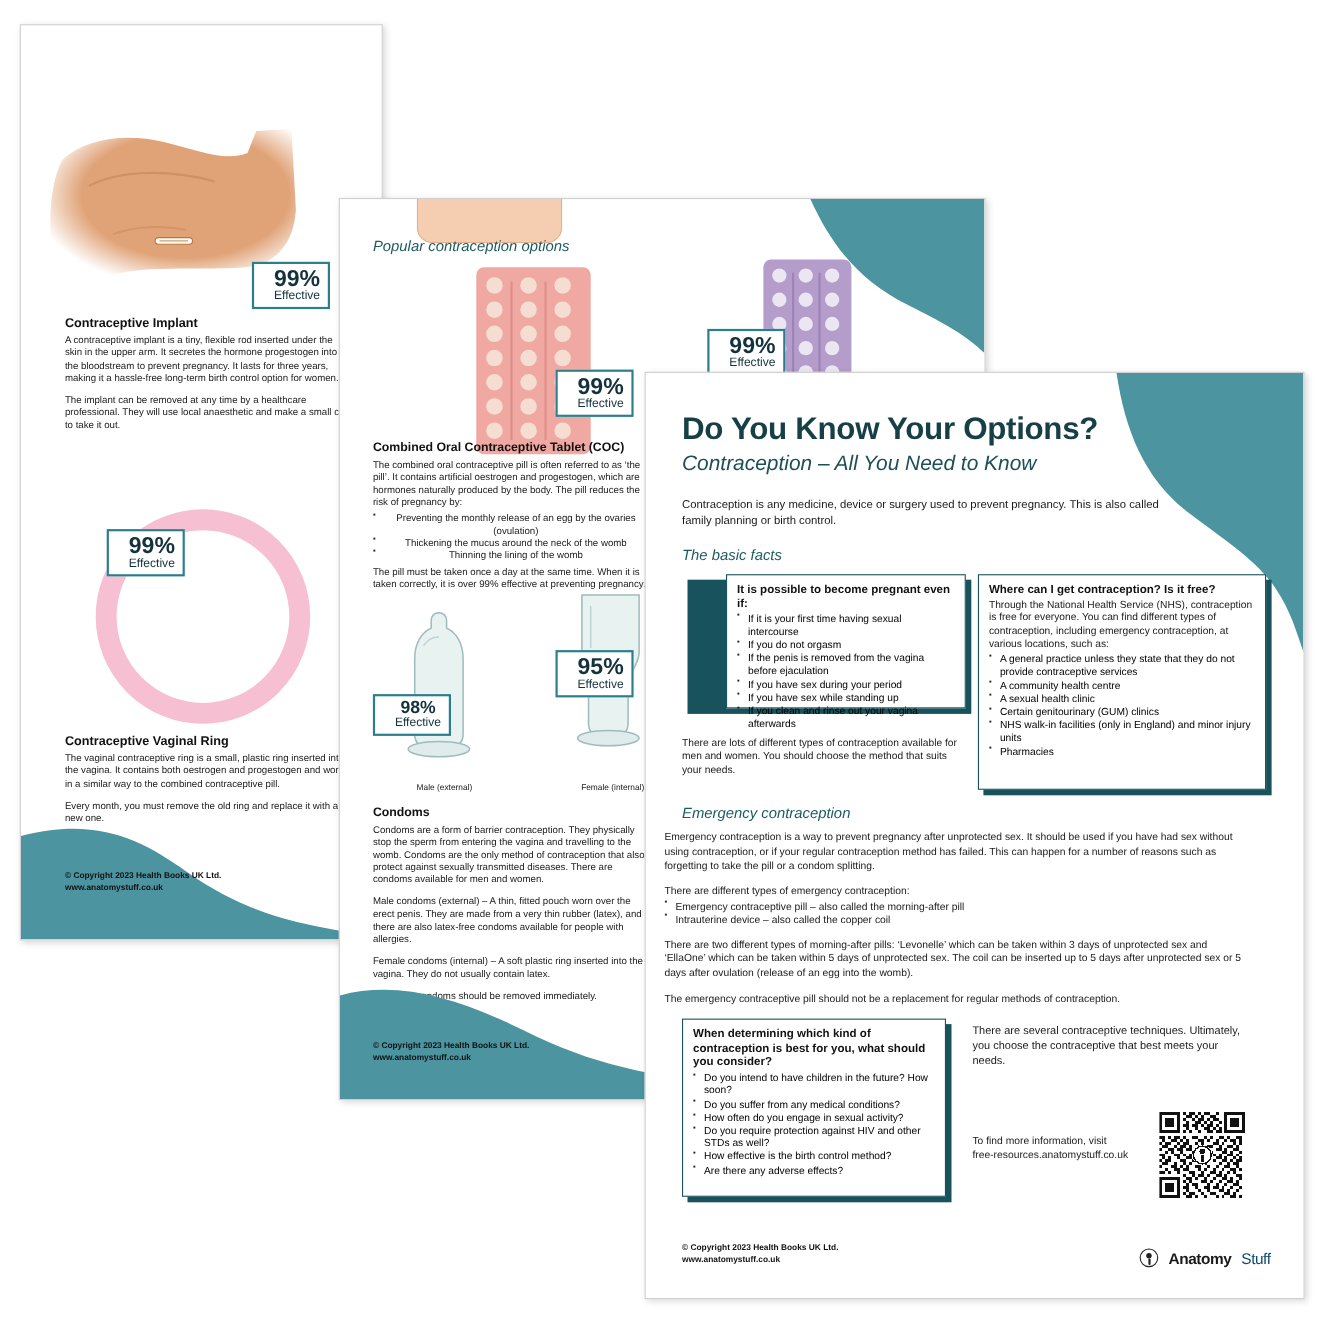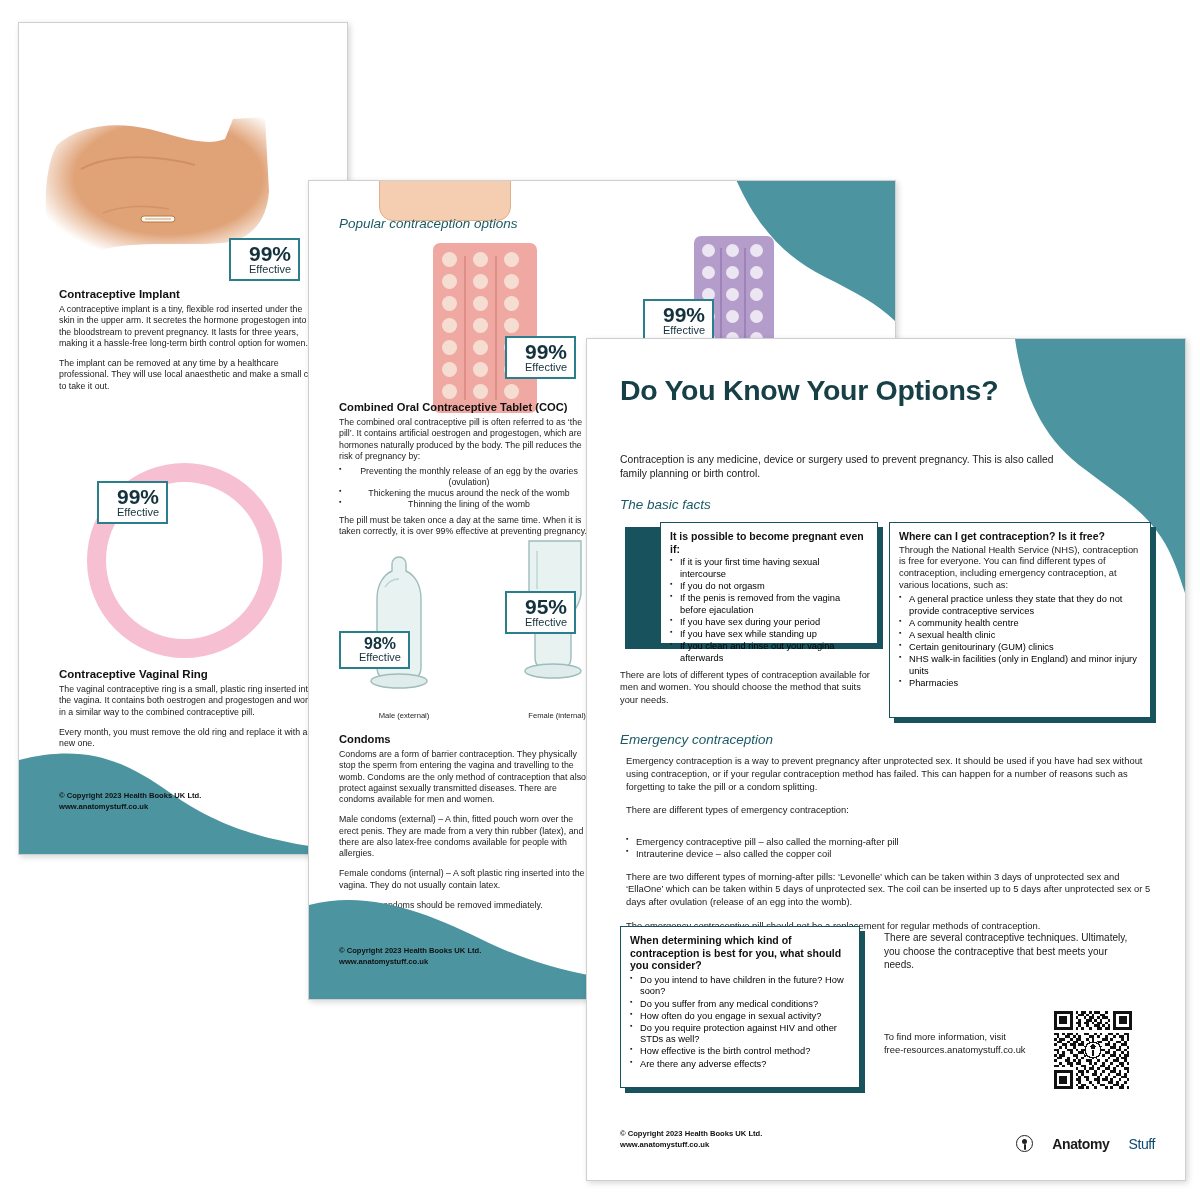--- a/index.html
+++ b/index.html
@@ -76,21 +76,21 @@
   }
   .pack .seam { position: absolute; width: 2px; }
 
   
   .ring { position: absolute; border-radius: 50%; }
 
   .caption { position: absolute; font-size: 7.6px; color: #222; text-align: center; }
 
   
   #qr { position: absolute; }
-  .logo-row { position: absolute; display: flex; align-items: center; gap: 19px; }
+  .logo-row { position: absolute; display: flex; align-items: center; gap: 9px; }
   .logo-mark {
     width: 17px; height: 17px; border-radius: 50%;
     border: 1.6px solid #222; position: relative; flex: none;
   }
   .logo-mark:after {
     content:""; position:absolute; left:5px; top:3px; width:5px; height:5px;
     border-radius:50%; background:#222;
   }
   .logo-mark:before {
     content:""; position:absolute; left:6.2px; top:8px; width:2.6px; height:6px;
@@ -277,20 +277,21 @@
     </div>
   </div>
 
   <div class="sheet" id="sheet-main">
 
     <svg class="teal-wave-tr" width="320" height="290" style="right:0;top:0;" viewBox="0 0 320 290" preserveAspectRatio="none">
       <path d="M150 0 C158 54 176 96 214 126 C248 152 278 170 296 198 C308 216 314 236 320 254 L320 0 Z" fill="#4b94a0"></path>
     </svg>
 
     <div class="h-title" style="position:absolute;left:33px;top:35px;font-size:28.5px;">Do You Know Your Options?</div>
+    <div class="h-sub" style="position:absolute;left:33px;top:72px;font-size:19px;">Contraception – All You Need to Know</div>
 
     <p class="body-t" style="position:absolute;left:33px;top:114px;width:445px;font-size:10.3px;line-height:1.38;">Contraception is any medicine, device or surgery used to prevent pregnancy. This is also called family planning or birth control.</p>
 
     <div class="ital-head" style="position:absolute;left:33px;top:158px;font-size:13.5px;">The basic facts</div>
 
     <div class="infobox" style="left:33px; top:183px; width:258px; height:122px;padding-left:40px;">
       <div class="shadow"></div>
       <div class="inner">
         <h4>It is possible to become pregnant even if:</h4>
         <ul class="bl">
@@ -317,24 +318,24 @@
           <li>A sexual health clinic</li>
           <li>Certain genitourinary (GUM) clinics</li>
           <li>NHS walk-in facilities (only in England) and minor injury units</li>
           <li>Pharmacies</li>
         </ul>
       </div>
     </div>
 
     <div class="ital-head" style="position:absolute;left:33px;top:393px;font-size:13.5px;">Emergency contraception</div>
 
-    <div style="position:absolute;left:39px;top:416px;width:530px;">
+    <div style="position:absolute;left:17px;top:416px;width:530px;">
       <p class="body-t" style="font-size:9.4px;line-height:1.36;">Emergency contraception is a way to prevent pregnancy after unprotected sex. It should be used if you have had sex without using contraception, or if your regular contraception method has failed. This can happen for a number of reasons such as forgetting to take the pill or a condom splitting.</p>
       <p class="body-t" style="font-size:9.4px;line-height:1.36;margin-top:11px;">There are different types of emergency contraception:</p>
-      <ul class="bl" style="margin-top:19px;">
+      <ul class="bl" style="margin-top:1px;">
         <li class="body-t" style="font-size:9.4px;">Emergency contraceptive pill – also called the morning-after pill</li>
         <li class="body-t" style="font-size:9.4px;">Intrauterine device – also called the copper coil</li>
       </ul>
       <p class="body-t" style="font-size:9.4px;line-height:1.36;margin-top:11px;">There are two different types of morning-after pills: ‘Levonelle’ which can be taken within 3 days of unprotected sex and ‘EllaOne’ which can be taken within 5 days of unprotected sex. The coil can be inserted up to 5 days after unprotected sex or 5 days after ovulation (release of an egg into the womb).</p>
       <p class="body-t" style="font-size:9.4px;line-height:1.36;margin-top:11px;">The emergency contraceptive pill should not be a replacement for regular methods of contraception.</p>
     </div>
 
     <div class="infobox" style="left:33px; top:587px; width:240px; height:162px;">
       <div class="shadow"></div>
       <div class="inner">

